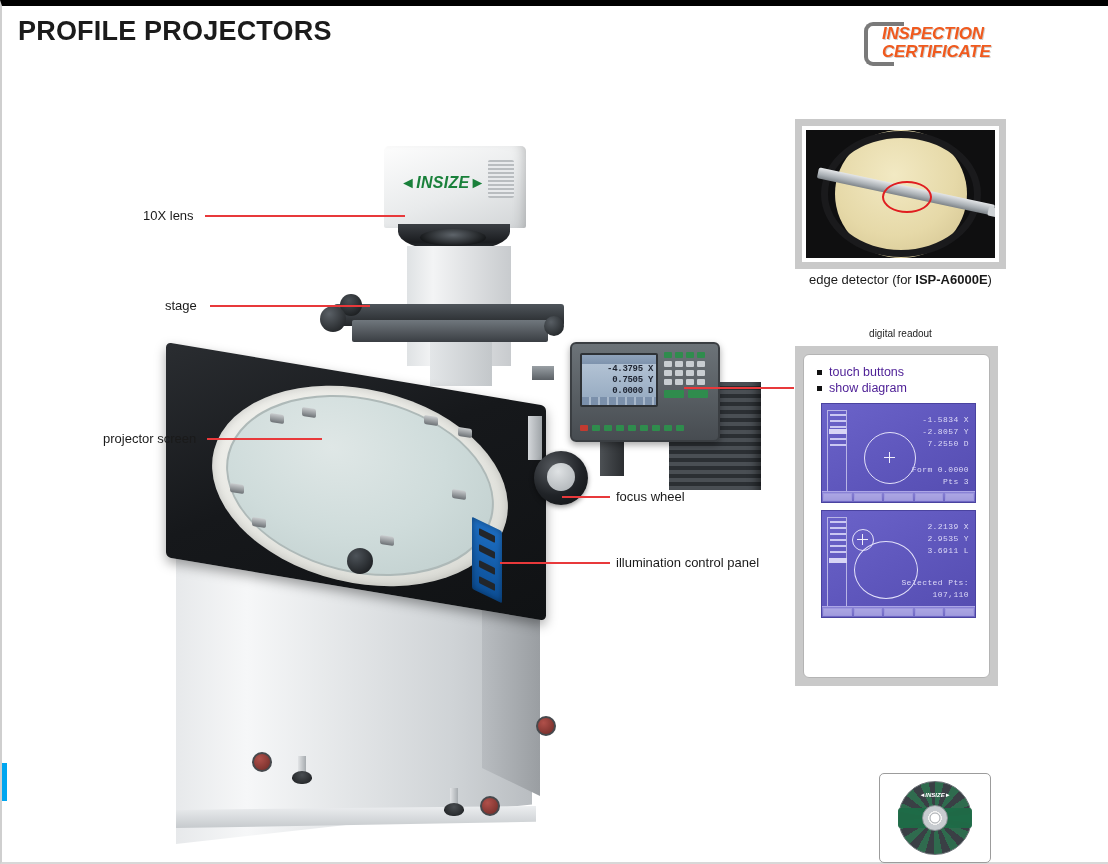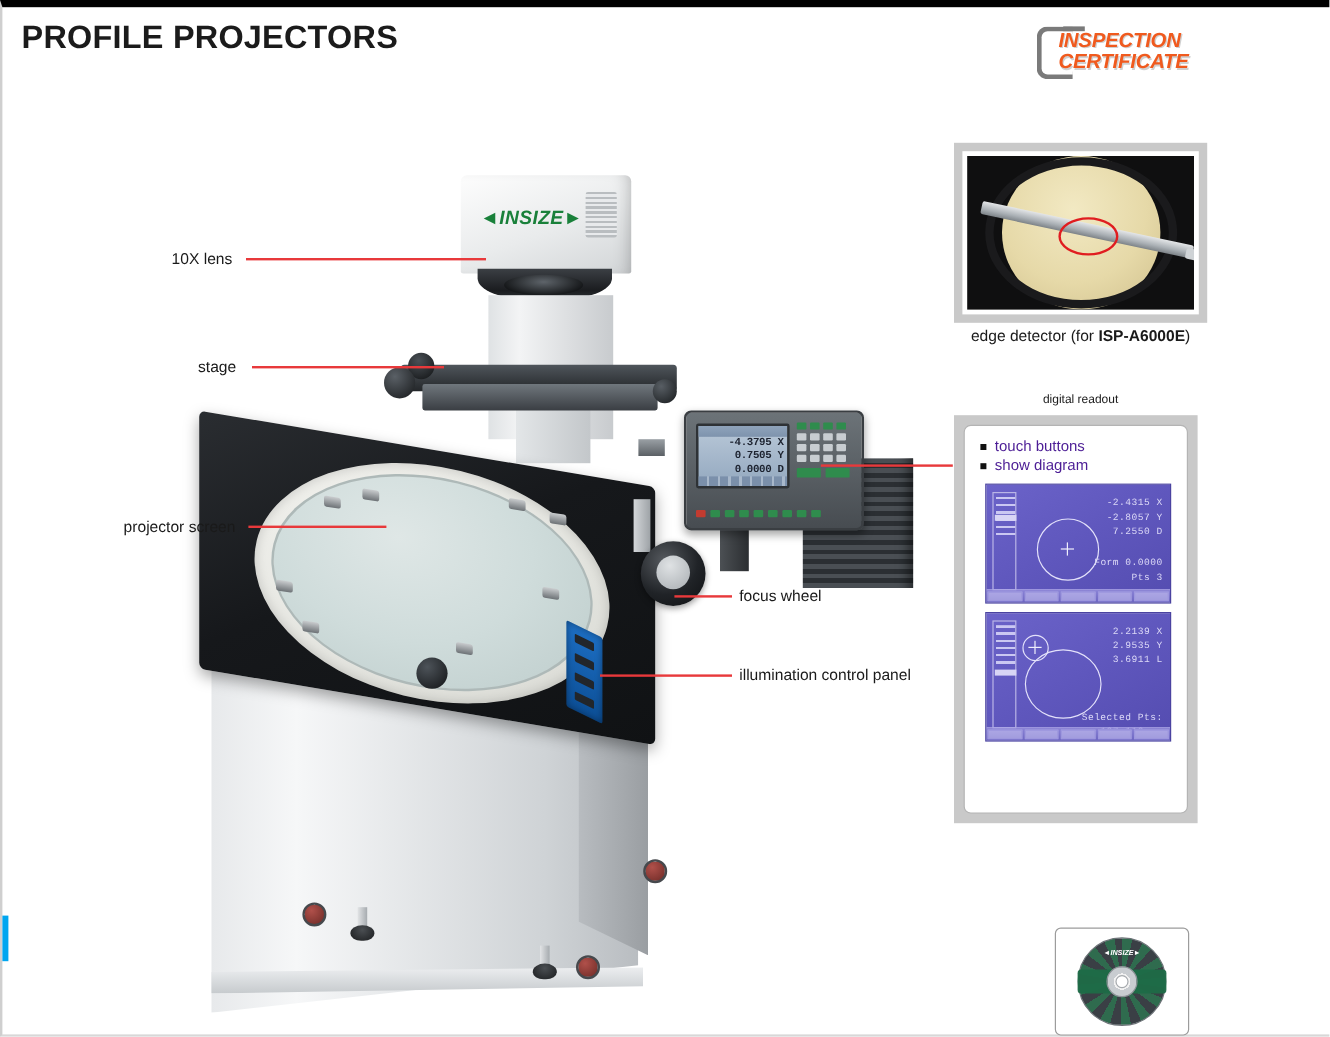--- a/index.html
+++ b/index.html
@@ -550,21 +550,21 @@
       </ul>
 
       <div class="scr">
         <div class="scr-side">
           <div class="scr-side-rows"></div>
           <div class="scr-side-hi" style="top:18px;"></div>
         </div>
         <div class="scr-circ" style="left:42px; top:28px; width:52px; height:52px;"></div>
         <div class="scr-cross" style="left:62px; top:48px;"></div>
         <div class="scr-vals">
-          <div>-2.4315 X</div>
+          <div>-1.5834 X</div>
           <div>-2.8057 Y</div>
           <div>7.2550 D</div>
         </div>
         <div class="scr-stats">
           <div>Form  0.0000</div>
           <div>Pts  3</div>
         </div>
         <div class="scr-taskbar">
           <div class="scr-tb-item"></div>
           <div class="scr-tb-item"></div>
@@ -581,21 +581,21 @@
         </div>
         <div class="scr-circ" style="left:32px; top:30px; width:64px; height:58px;"></div>
         <div class="scr-circ" style="left:30px; top:18px; width:22px; height:22px;"></div>
         <div style="position:absolute;left:42px;top:28px;width:28px;height:30px;border-bottom:1px solid #e3e1fa;transform:rotate(0deg);clip-path:polygon(0 0,100% 100%,100% 100%);background:linear-gradient(to bottom right,transparent 49.6%,#e3e1fa 49.6%,#e3e1fa 50.4%,transparent 50.4%);border-bottom:none;"></div>
         <div class="scr-cross" style="left:35px; top:23px; width:5px; height:5px;"></div>
         <div class="scr-vals">
           <div>2.2139 X</div>
           <div>2.9535 Y</div>
           <div>3.6911 L</div>
         </div>
-        <div class="scr-stats" style="bottom:0;text-align:center;">
+        <div class="scr-stats" style="bottom:16px;">
           <div>Selected Pts:</div>
           <div>107,110</div>
         </div>
         <div class="scr-taskbar">
           <div class="scr-tb-item"></div>
           <div class="scr-tb-item"></div>
           <div class="scr-tb-item"></div>
           <div class="scr-tb-item"></div>
           <div class="scr-tb-item"></div>
         </div>

